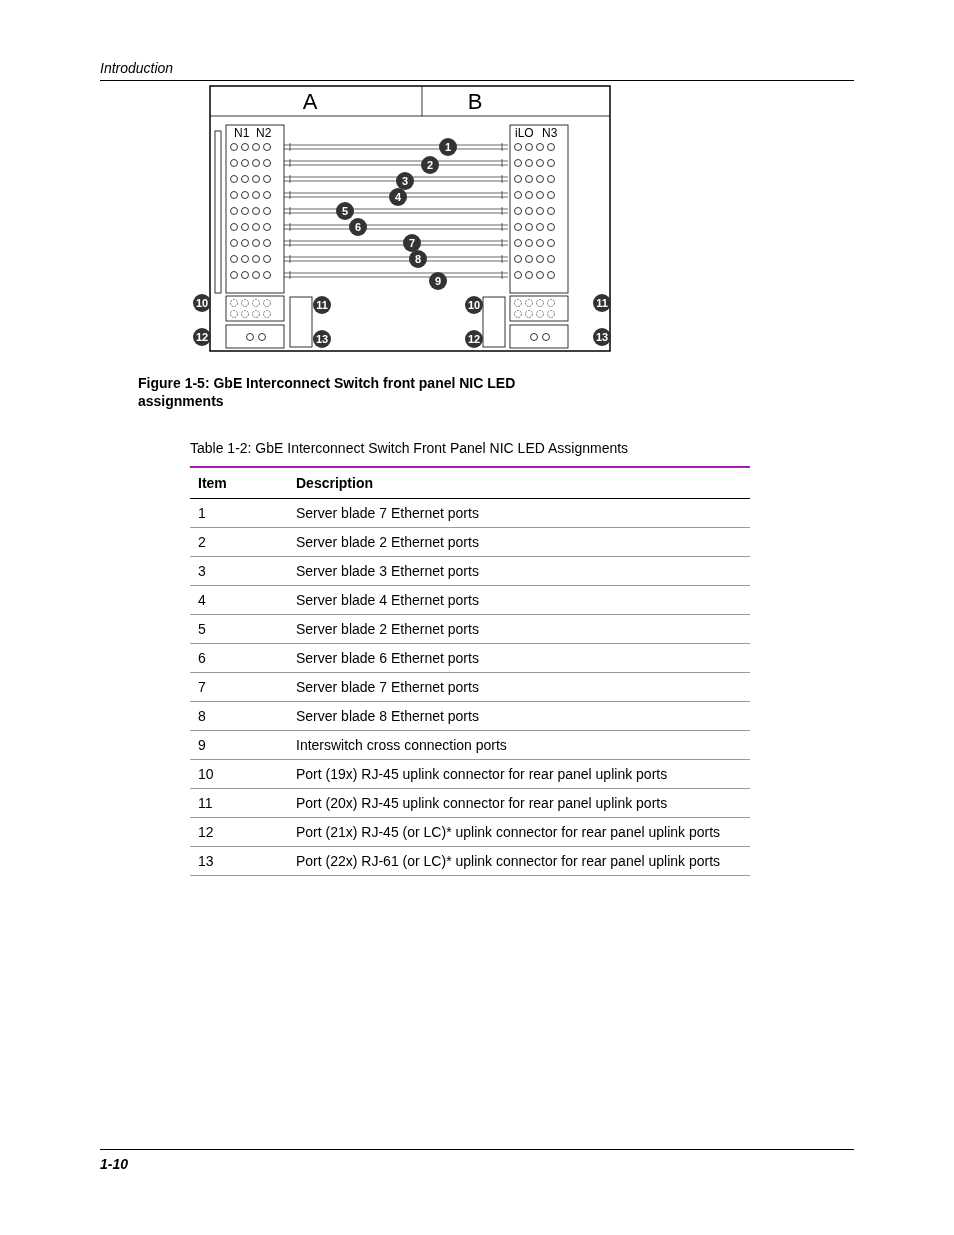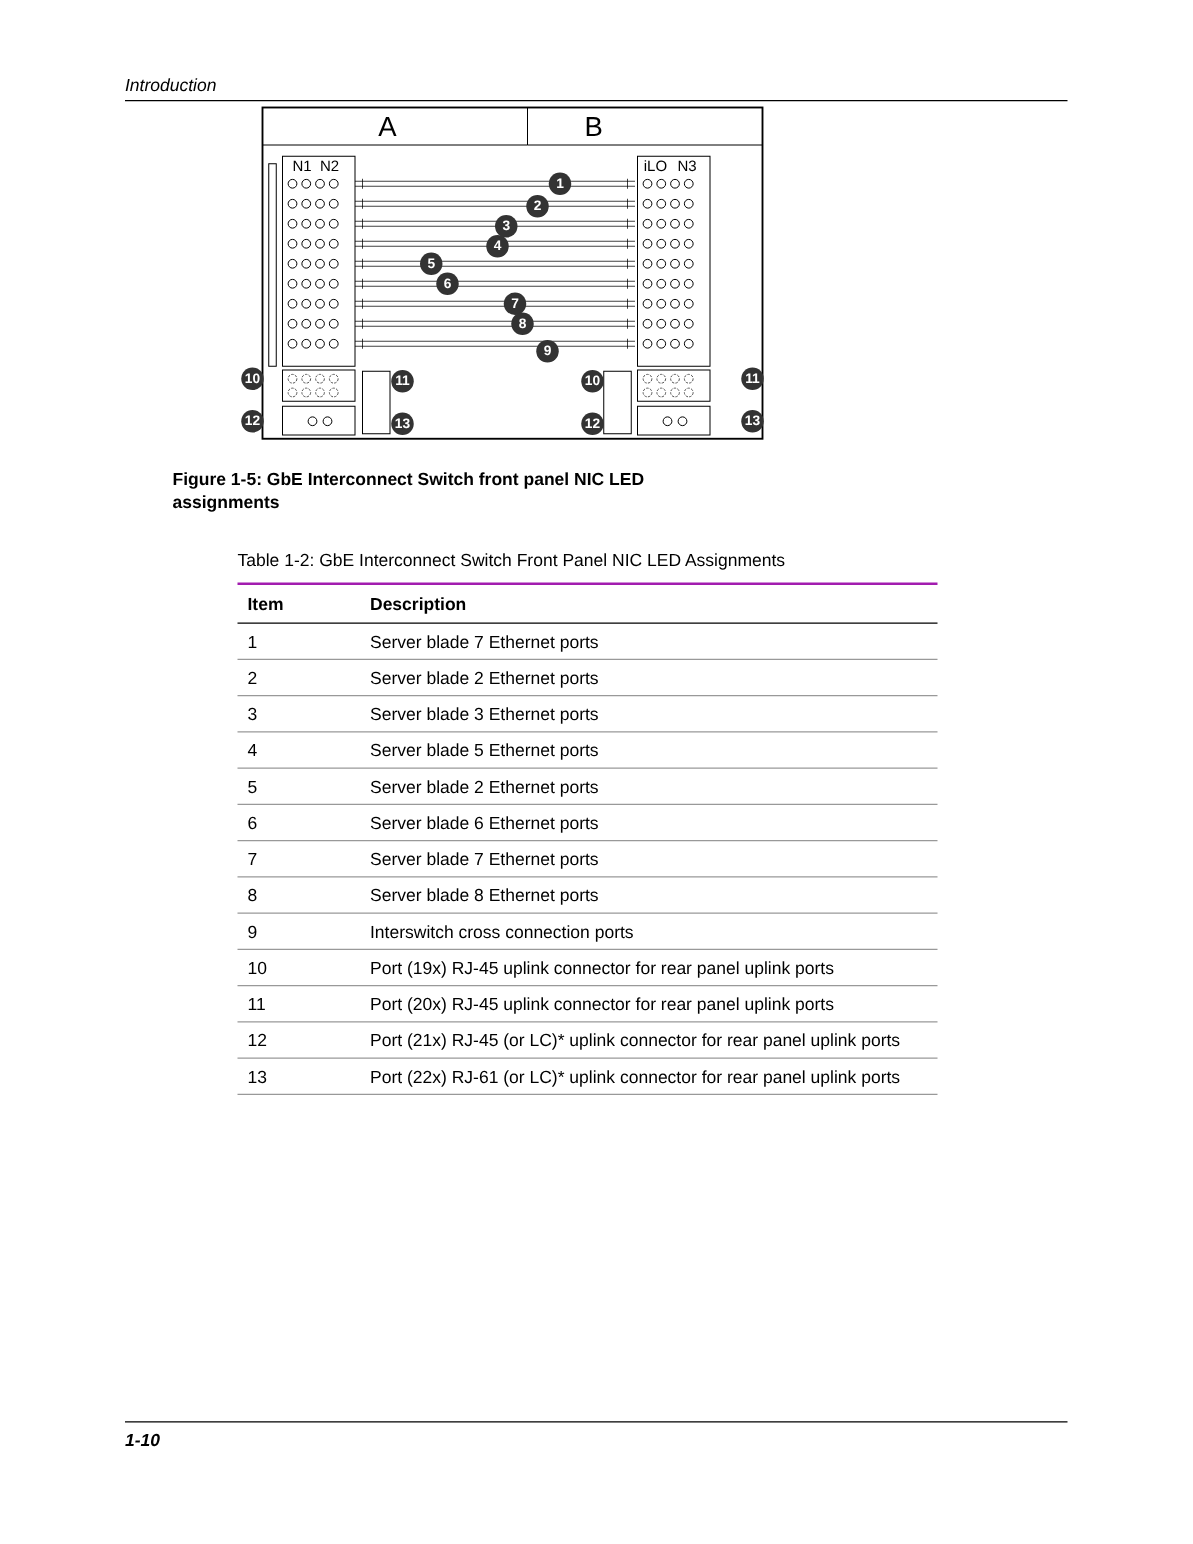--- a/index.html
+++ b/index.html
@@ -64,21 +64,21 @@
     padding-left: 8px;
   }
   .footnote-row td {
     border-bottom: none;
     padding: 6px 8px 8px 8px;
     font-size: 14px;
     line-height: 1.3;
   }
   .footer {
     position: absolute;
-    bottom: 75px;
+    bottom: 63px;
     left: 100px;
     right: 100px;
     border-top: 1px solid #000;
     padding-top: 6px;
     display: flex;
     justify-content: space-between;
     font-style: italic;
     font-size: 14px;
   }
   .page-num {
@@ -380,21 +380,21 @@
         <tr>
           <td class="col-item">2</td>
           <td>Server blade 2 Ethernet ports</td>
         </tr>
         <tr>
           <td class="col-item">3</td>
           <td>Server blade 3 Ethernet ports</td>
         </tr>
         <tr>
           <td class="col-item">4</td>
-          <td>Server blade 5 Ethernet ports</td>
+          <td>Server blade 4 Ethernet ports</td>
         </tr>
         <tr>
           <td class="col-item">5</td>
           <td>Server blade 2 Ethernet ports</td>
         </tr>
         <tr>
           <td class="col-item">6</td>
           <td>Server blade 6 Ethernet ports</td>
         </tr>
         <tr>

